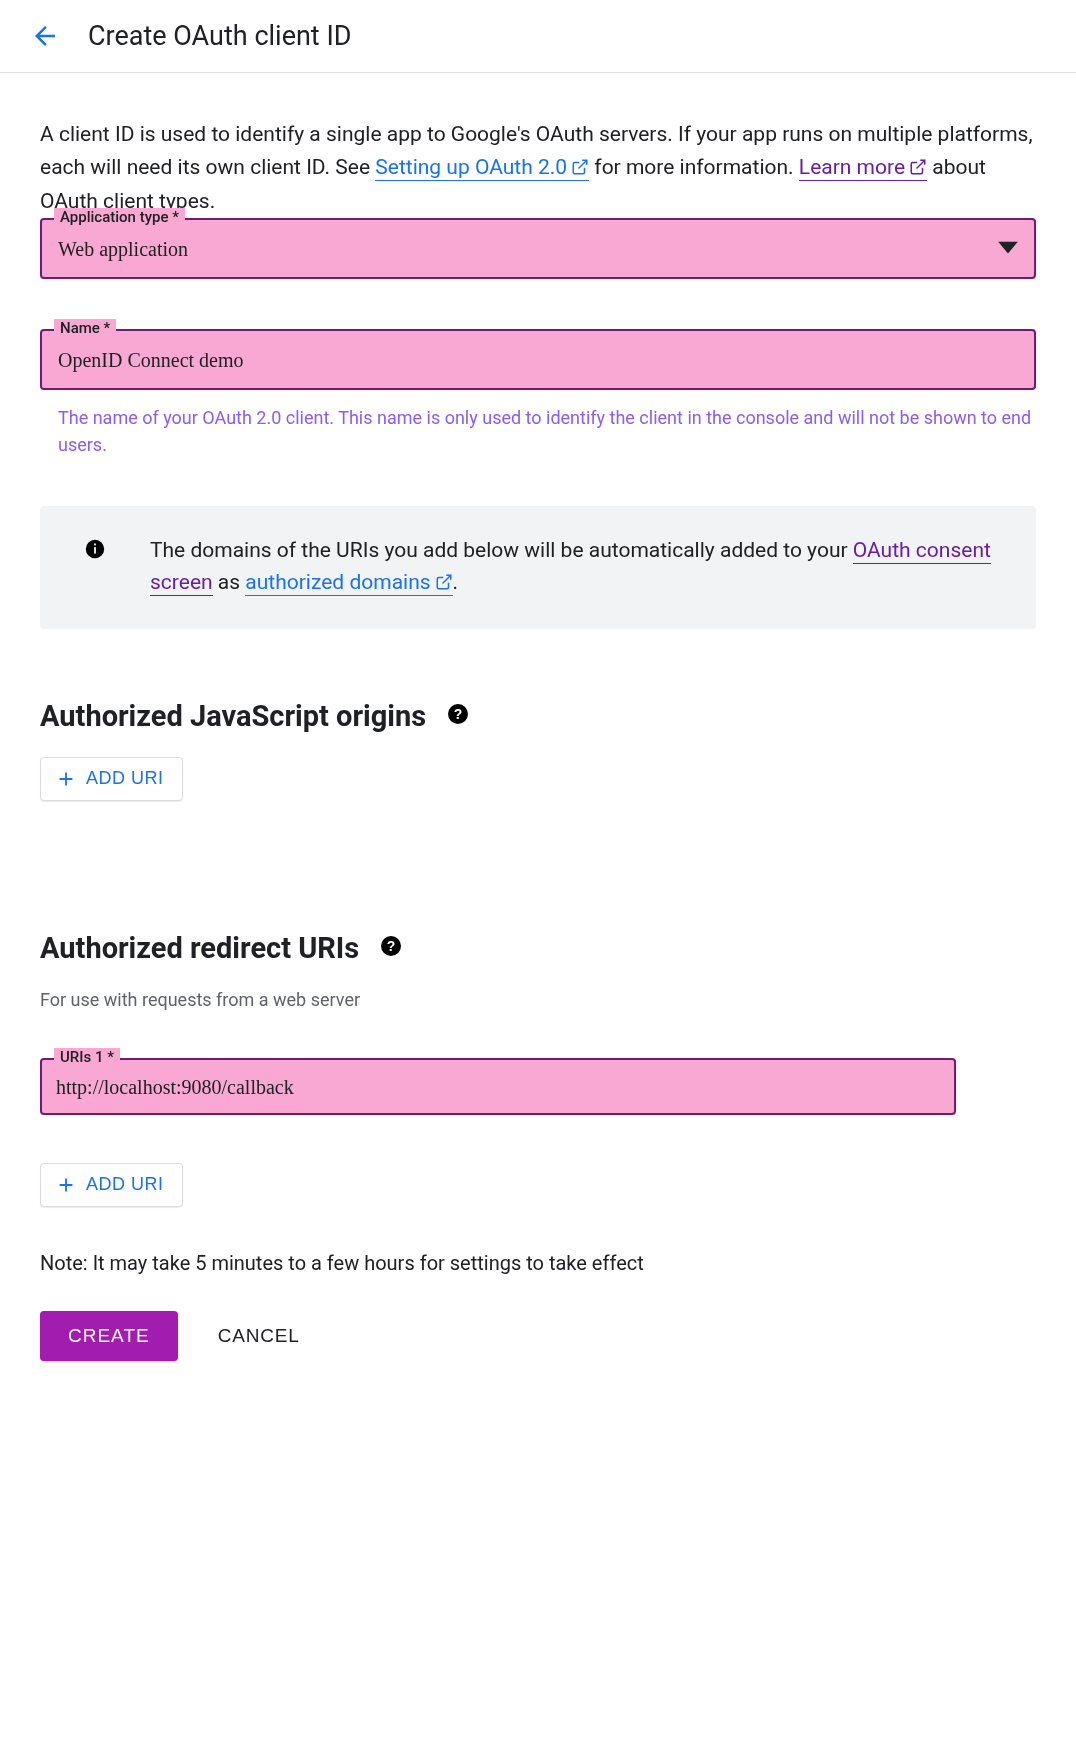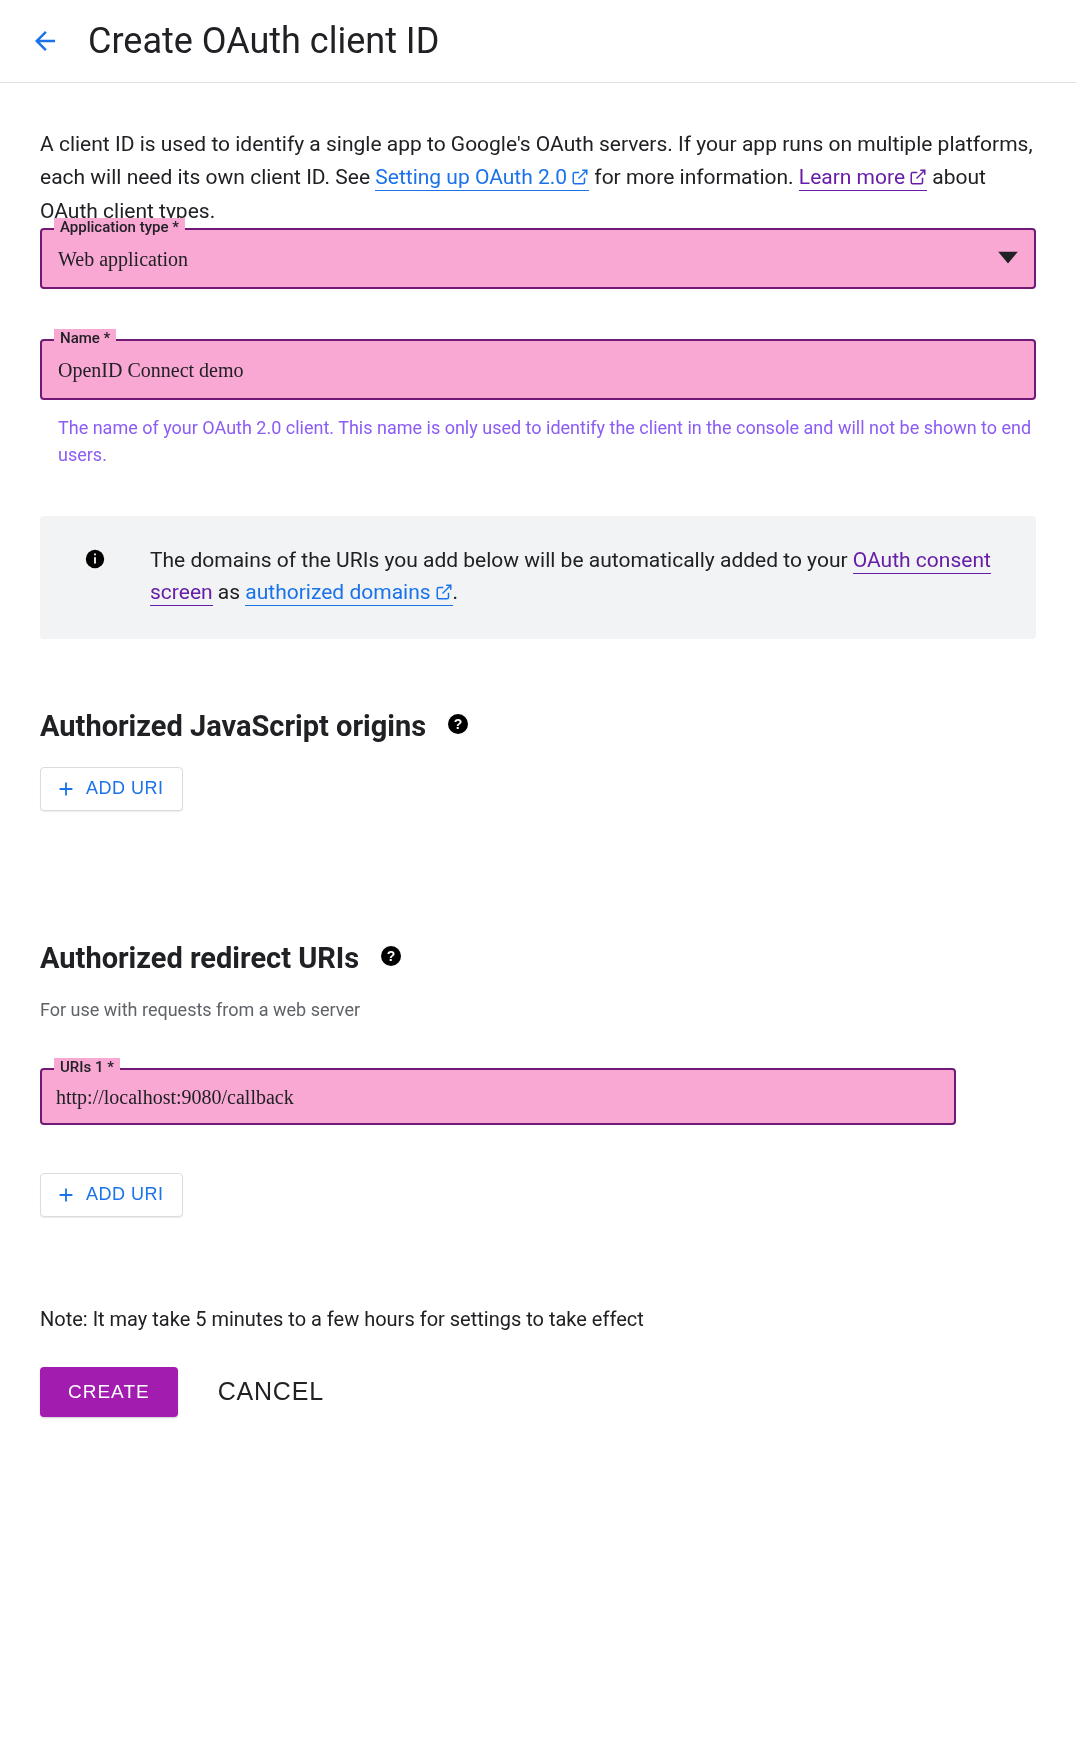--- a/index.html
+++ b/index.html
@@ -24,21 +24,21 @@
       color: #1a73e8;
       cursor: pointer;
       display: flex;
       align-items: center;
     }
     .back-arrow svg {
       width: 30px;
       height: 30px;
     }
     .page-title {
-      font-size: 36px;
+      font-size: 27px;
       font-weight: 400;
       color: #202124;
     }
     .content {
       padding: 45px 40px 30px 40px;
     }
     .intro {
       font-size: 21px;
       line-height: 1.55;
       color: #202124;
@@ -182,21 +182,21 @@
       position: relative;
       width: 92%;
       margin-bottom: 48px;
     }
     .uri-field-wrap .field-input {
       padding: 16px 14px 14px 14px;
     }
     .note {
       font-size: 20px;
       color: #202124;
-      margin-top: 90px;
+      margin-top: 44px;
       margin-bottom: 36px;
     }
     .footer-btns {
       display: flex;
       align-items: center;
       gap: 40px;
     }
     .btn-primary {
       background: #a21caf;
       color: #fff;
@@ -205,21 +205,21 @@
       padding: 14px 28px;
       font-size: 19px;
       font-weight: 500;
       letter-spacing: 1px;
       cursor: pointer;
       box-shadow: 0 1px 2px rgba(0,0,0,0.2);
     }
     .btn-text {
       background: none;
       border: none;
-      font-size: 25px;
+      font-size: 19px;
       font-weight: 500;
       color: #202124;
       letter-spacing: 0.8px;
       cursor: pointer;
     }
     .field-gap { height: 40px; }
   </style>
 </head>
 <body>
 

